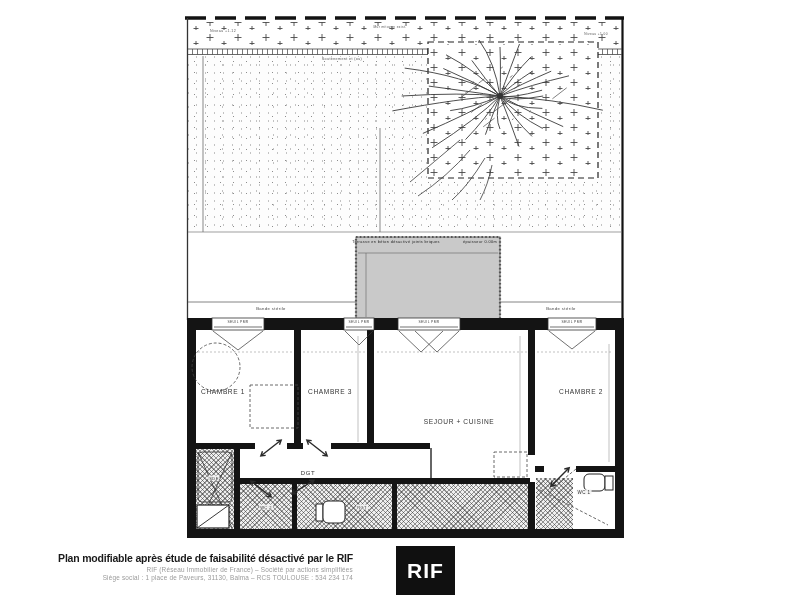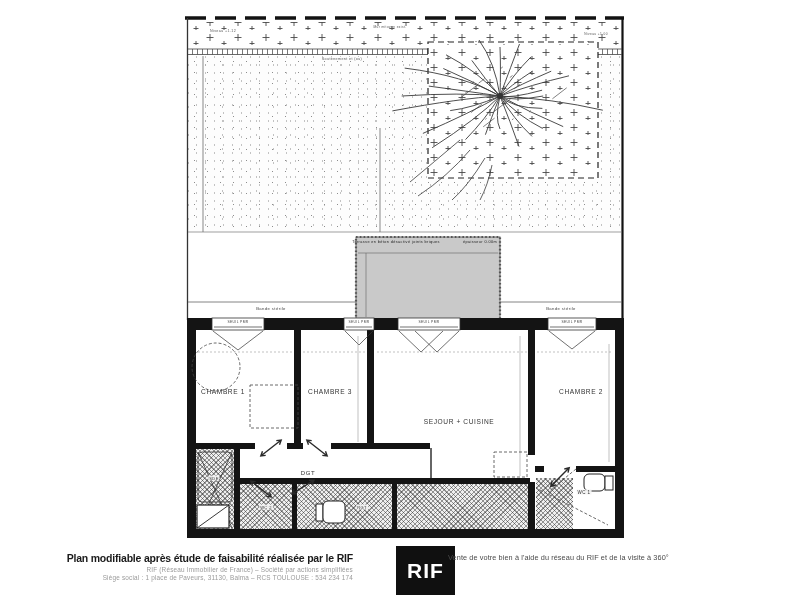--- a/index.html
+++ b/index.html
@@ -237,20 +237,19 @@
 <div class="lbl" style="left:330px;top:391px;font-size:6.6px;letter-spacing:.6px;">CHAMBRE 3</div>
 <div class="lbl" style="left:459px;top:421px;font-size:6.6px;letter-spacing:.6px;">SEJOUR + CUISINE</div>
 <div class="lbl" style="left:581px;top:391px;font-size:6.6px;letter-spacing:.6px;">CHAMBRE 2</div>
 <div class="lbl" style="left:308px;top:473px;font-size:6px;letter-spacing:.6px;">DGT</div>
 <div class="lbl chip" style="left:214px;top:478px;font-size:4px;">SDE</div>
 <div class="lbl chip" style="left:266px;top:507px;font-size:4px;">WC 2</div>
 <div class="lbl chip" style="left:362px;top:507px;font-size:4px;">RGT</div>
 <div class="lbl chip" style="left:584px;top:492px;font-size:4.5px;">WC 1</div>
 
 <div class="f-left">
-  <div class="f-title">Plan modifiable après étude de faisabilité réalisée par le RIF</div>
+  <div class="f-title">Plan modifiable après étude de faisabilité désactivé par le RIF</div>
   <div class="f-sub">RIF (Réseau Immobilier de France)  –  Société par actions simplifiées</div>
   <div class="f-sub">Siège social : 1 place de Paveurs, 31130, Balma – RCS TOULOUSE : 534 234 174</div>
 </div>
 <div class="f-logo">RIF</div>
 <div class="f-right">
-  <div>Vente de votre bien à l'aide du réseau du RIF et de la visite à 360°</div>
 </div>
 
 </body></html>

